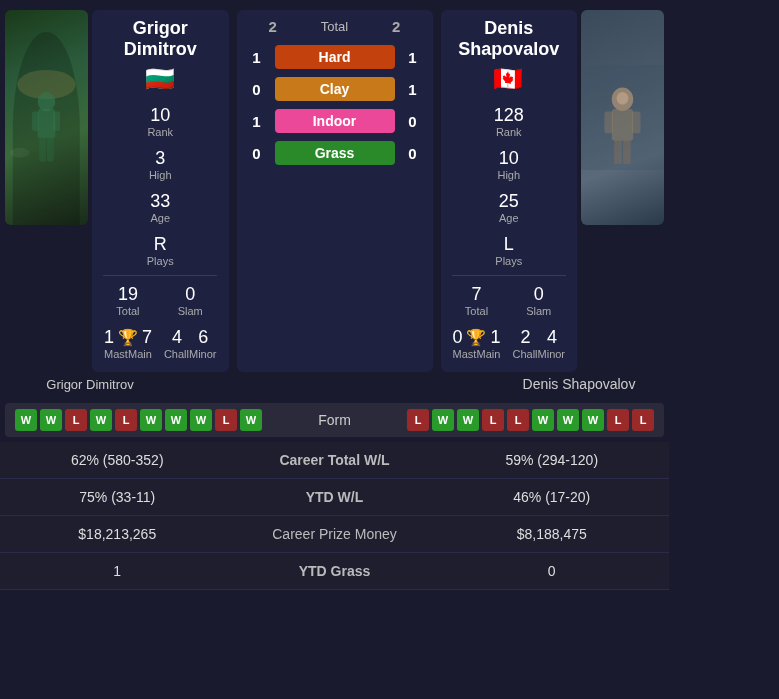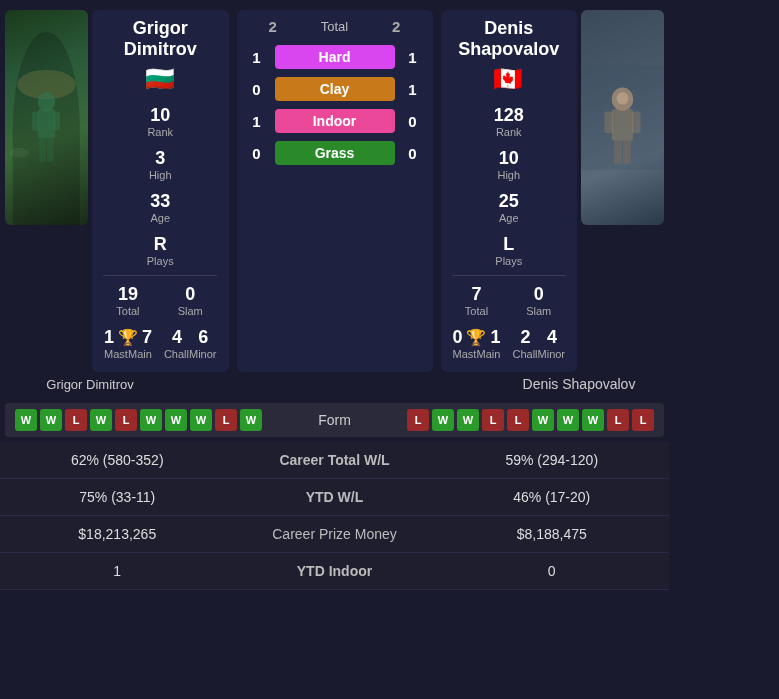--- a/index.html
+++ b/index.html
@@ -37,21 +37,21 @@
       padding: 0 5px;
     }
 
     .stat-item {
       text-align: center;
       padding: 4px 2px;
     }
 
     .stat-value {
       font-size: 18px;
-      font-weight: bold;
+      font-weight: normal;
       color: #fff;
     }
 
     .stat-label {
       font-size: 11px;
       color: #aaa;
     }
 
     .stat-full {
       grid-column: span 2;
@@ -101,21 +101,21 @@
     .surface-badge {
       border-radius: 4px;
       padding: 4px 20px;
       font-size: 14px;
       font-weight: bold;
       color: #fff;
       min-width: 120px;
       text-align: center;
     }
 
-    .badge-hard { background: #d946ef; }
+    .badge-hard { background: #c2410c; }
     .badge-clay { background: #c87a1a; }
     .badge-indoor { background: #ec4899; }
     .badge-grass { background: #2a8a2a; }
 
     .total-row {
       display: flex;
       align-items: center;
       gap: 8px;
       margin-bottom: 6px;
       font-size: 13px;
@@ -487,18 +487,18 @@
       <div class="stat-row-label">YTD W/L</div>
       <div class="stat-row-cell">46% (17-20)</div>
     </div>
     <div class="stat-row">
       <div class="stat-row-cell">$18,213,265</div>
       <div class="stat-row-label" style="font-weight:normal;">Career Prize Money</div>
       <div class="stat-row-cell">$8,188,475</div>
     </div>
     <div class="stat-row">
       <div class="stat-row-cell">1</div>
-      <div class="stat-row-label">YTD Indoor</div>
+      <div class="stat-row-label">YTD Grass</div>
       <div class="stat-row-cell">0</div>
     </div>
   </div>
 
 </div>
 
 </body></html>

